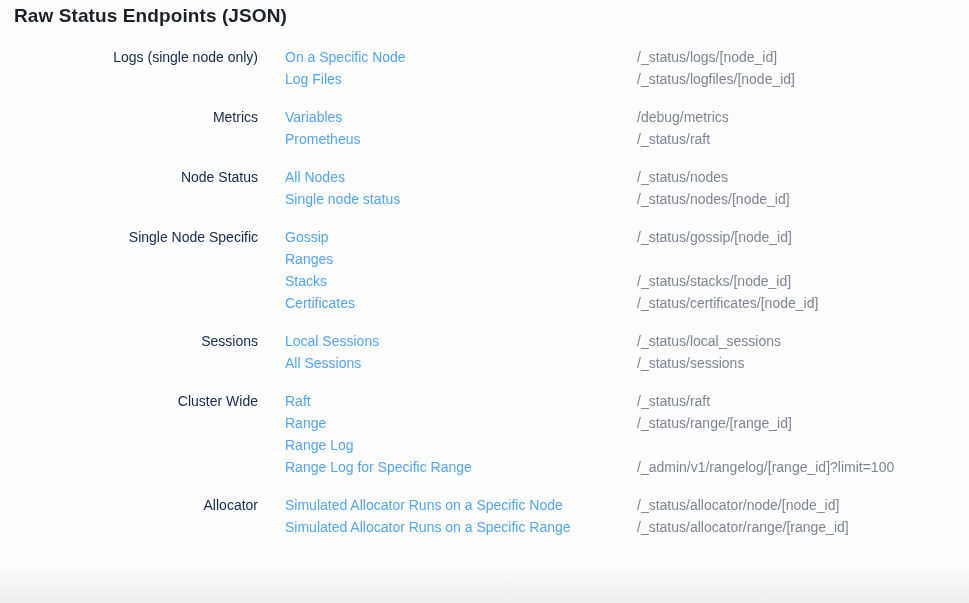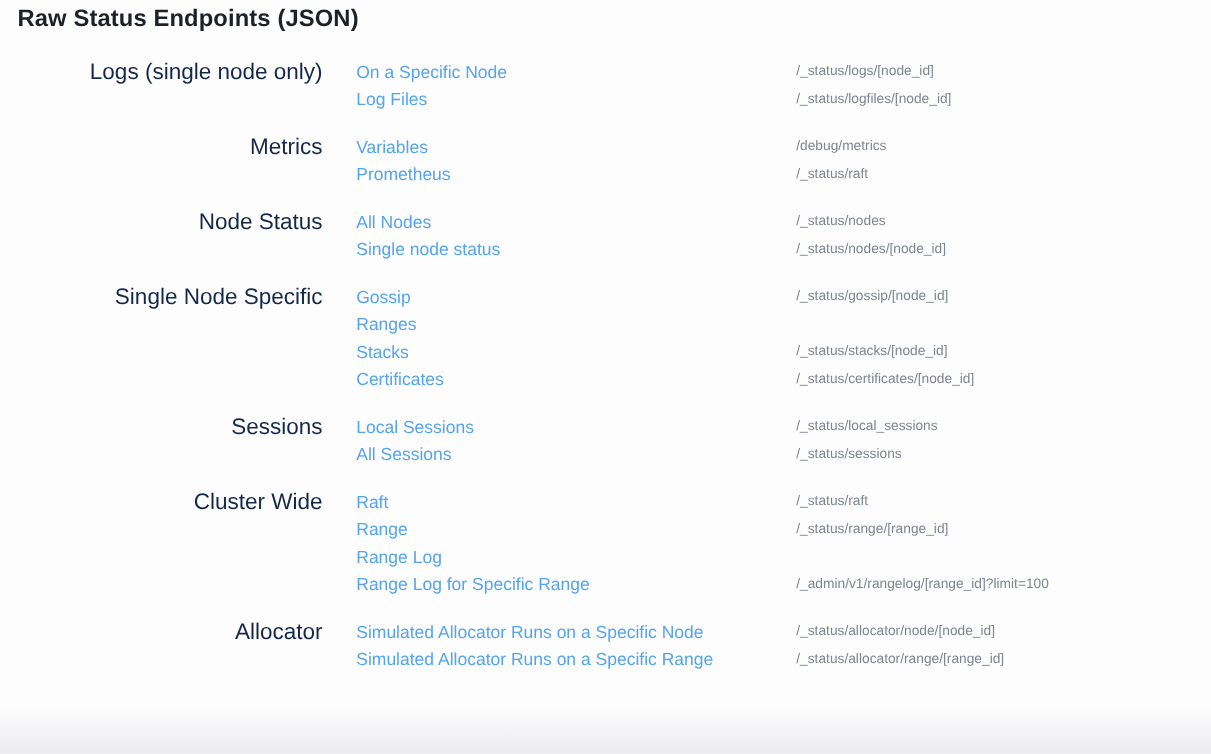--- a/index.html
+++ b/index.html
@@ -28,38 +28,38 @@
     margin-top: 17px;
   }
   .section {
     display: grid;
     grid-template-columns: 285px 1fr;
     margin-bottom: 16px;
   }
   .cat-cell {
     padding-right: 27px;
     text-align: right;
-    font-size: 18px;
+    font-size: 14px;
     line-height: 22px;
     color: var(--category, #152849);
   }
   .entries { display: block; }
   .entry {
     display: grid;
     grid-template-columns: 352px 1fr;
   }
   .link {
     font-size: 14px;
     line-height: 22px;
     color: var(--link, #54a4ef);
     text-decoration: none;
     cursor: pointer;
   }
   .path {
-    font-size: 11px;
+    font-size: 14px;
     line-height: 22px;
     color: var(--path, #7e8591);
   }
   .footer-fade {
     position: absolute;
     left: 0; bottom: 0;
     width: 100%; height: 38px;
     background: linear-gradient(180deg, rgba(252,252,253,0) 0%, #ececee 100%);
     pointer-events: none;
   }

